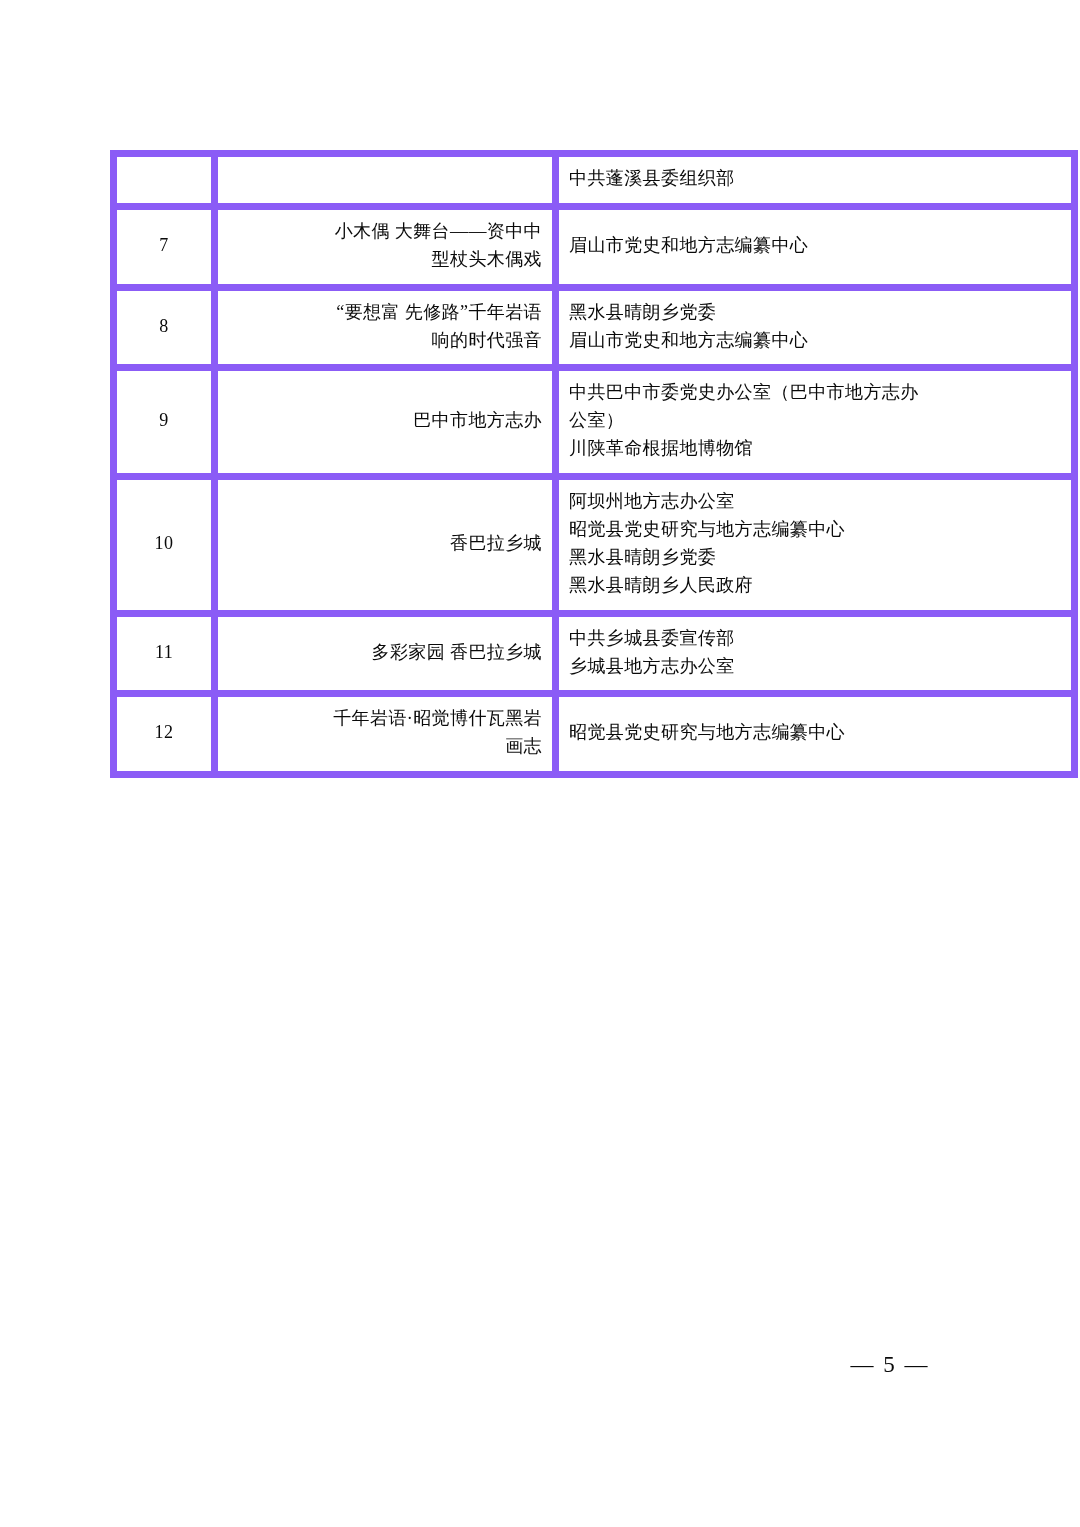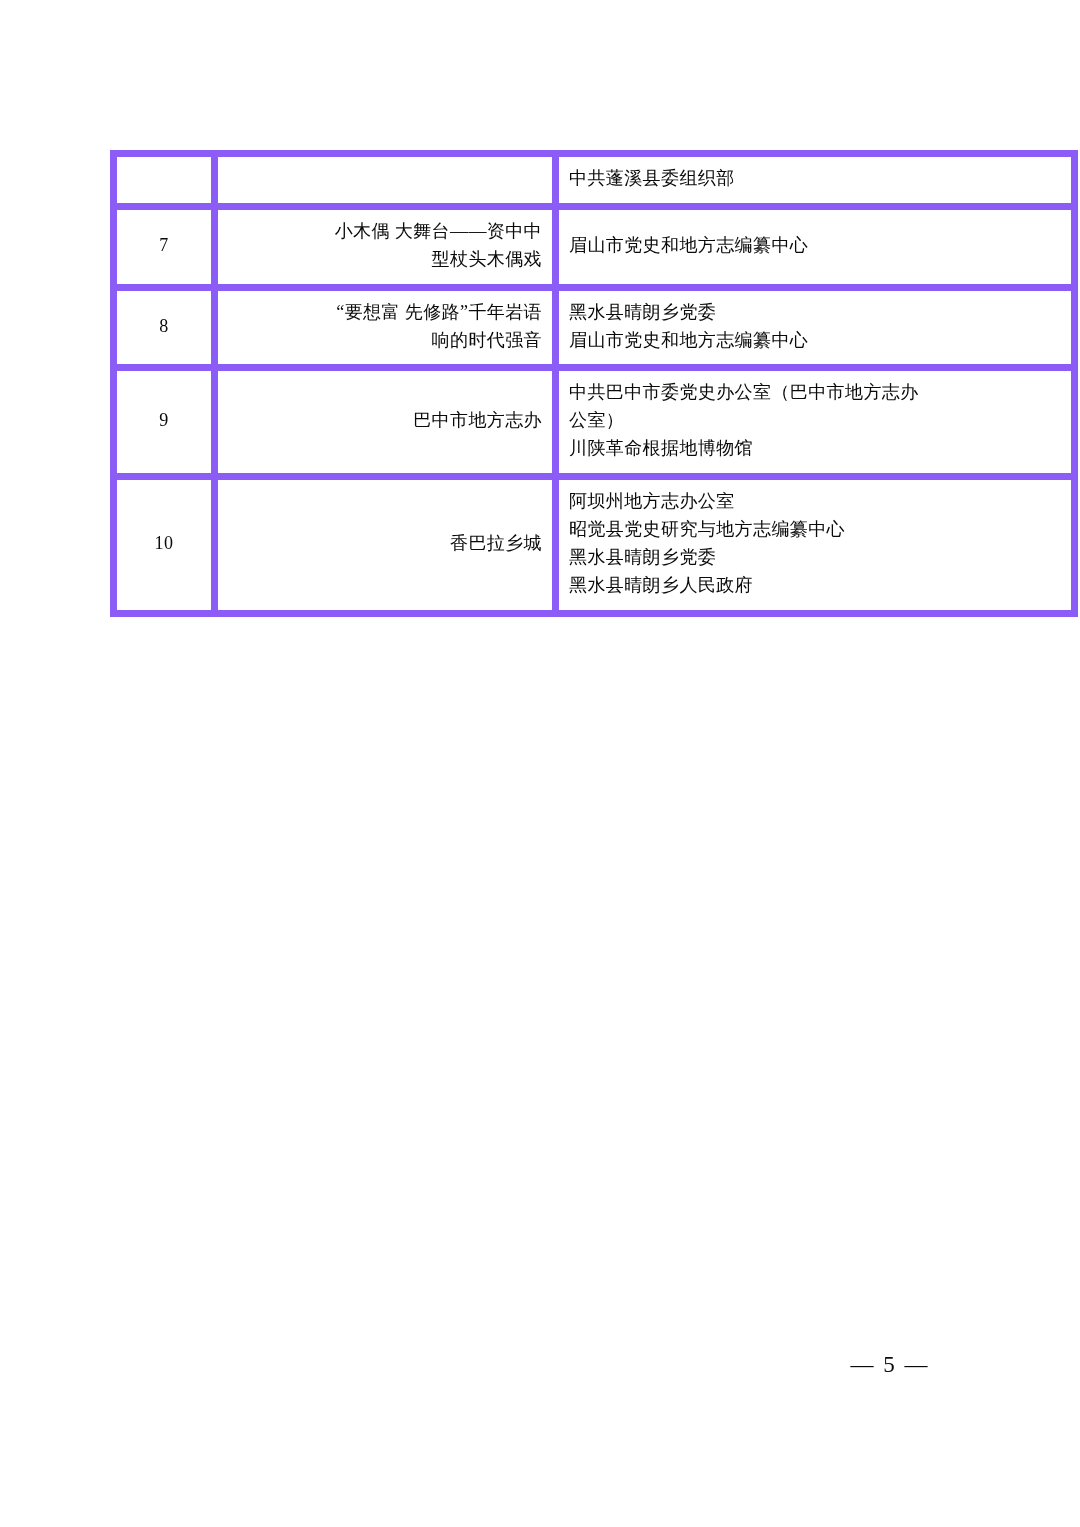--- a/index.html
+++ b/index.html
@@ -143,21 +143,45 @@
           <span class="cell-line">香巴拉乡城</span>
         </td>
         <td class="col-org">
           <span class="cell-line">阿坝州地方志办公室</span>
           <span class="cell-line">昭觉县党史研究与地方志编纂中心</span>
           <span class="cell-line">黑水县晴朗乡党委</span>
           <span class="cell-line">黑水县晴朗乡人民政府</span>
         </td>
       </tr>
 
+      <tr>
+        <td class="col-num">
+          <span class="cell-line">11</span>
+        </td>
+        <td class="col-title">
+          <span class="cell-line">多彩家园  香巴拉乡城</span>
+        </td>
+        <td class="col-org">
+          <span class="cell-line">中共乡城县委宣传部</span>
+          <span class="cell-line">乡城县地方志办公室</span>
+        </td>
+      </tr>
 
+      <tr>
+        <td class="col-num">
+          <span class="cell-line">12</span>
+        </td>
+        <td class="col-title">
+          <span class="cell-line">千年岩语·昭觉博什瓦黑岩</span>
+          <span class="cell-line">画志</span>
+        </td>
+        <td class="col-org">
+          <span class="cell-line">昭觉县党史研究与地方志编纂中心</span>
+        </td>
+      </tr>
 
     </tbody>
   </table>
 
   <div class="page-number">
     <span class="pn-inner">— 5 —</span>
   </div>
 
 </div>
 

